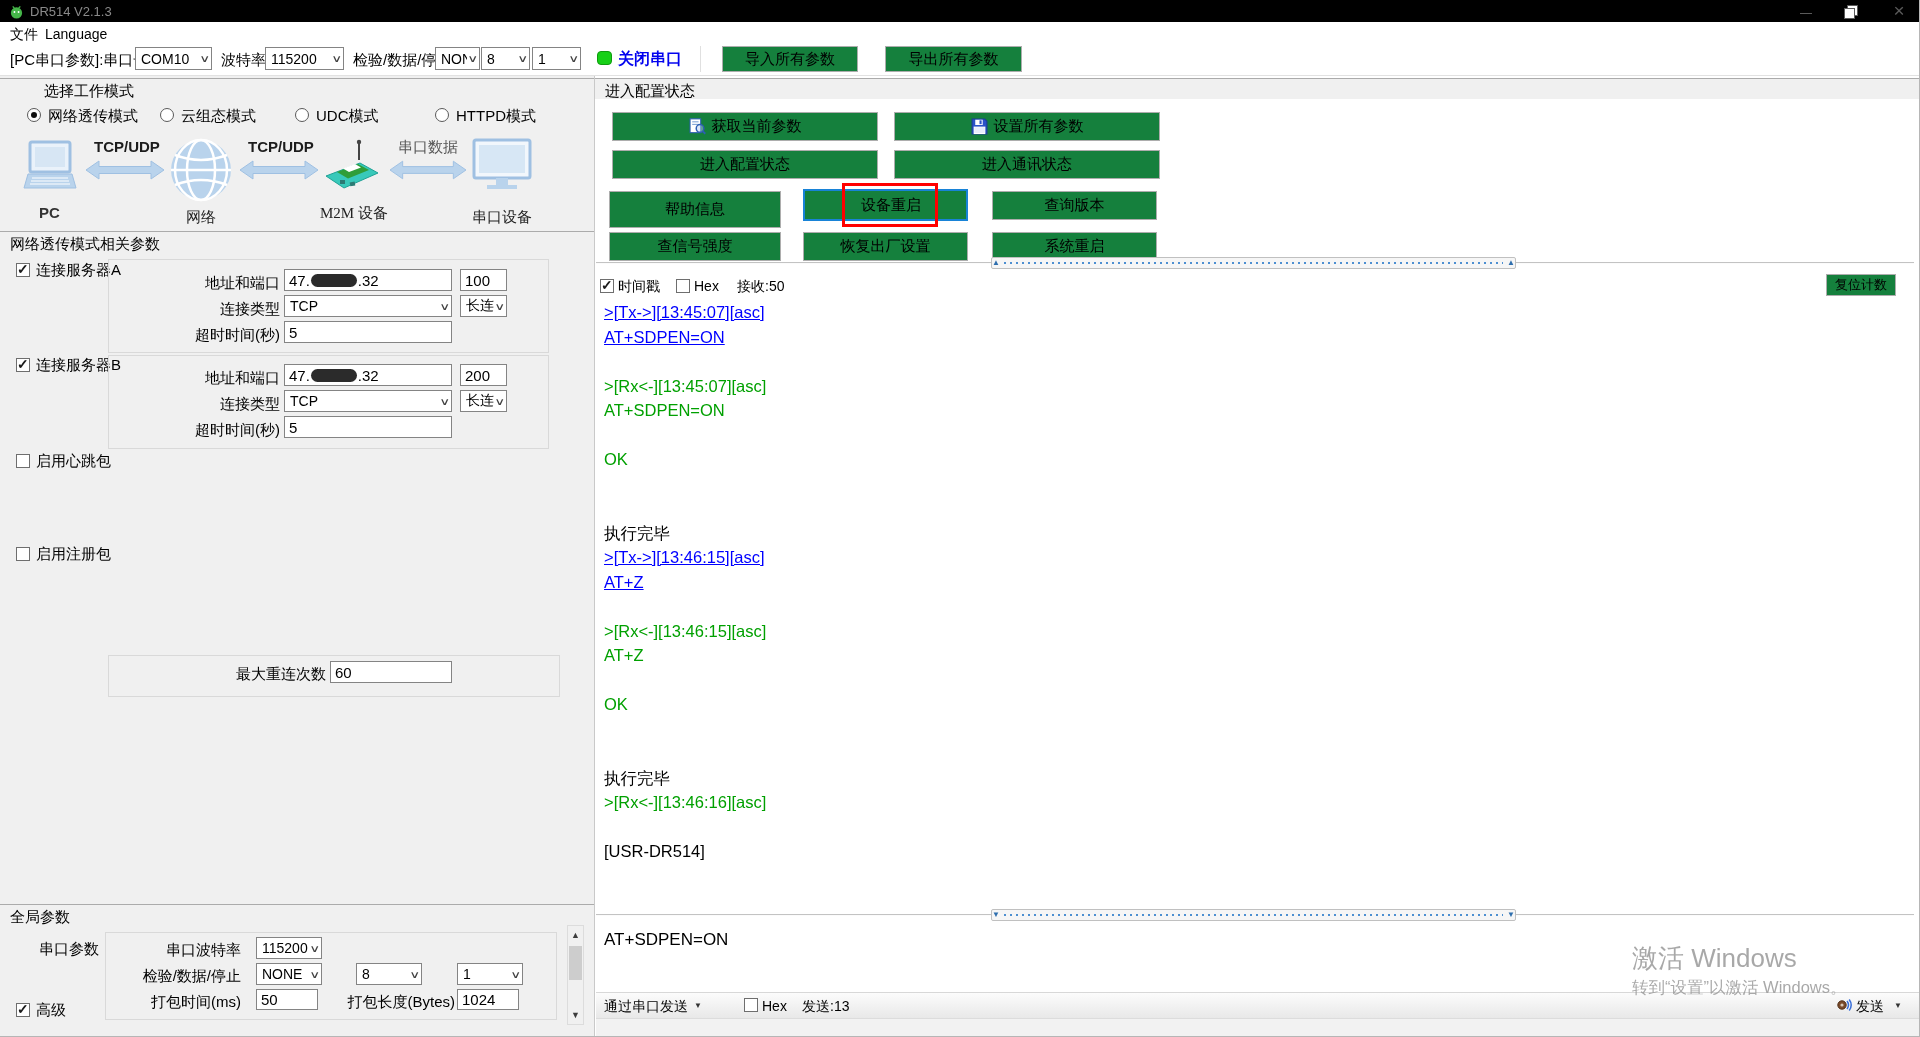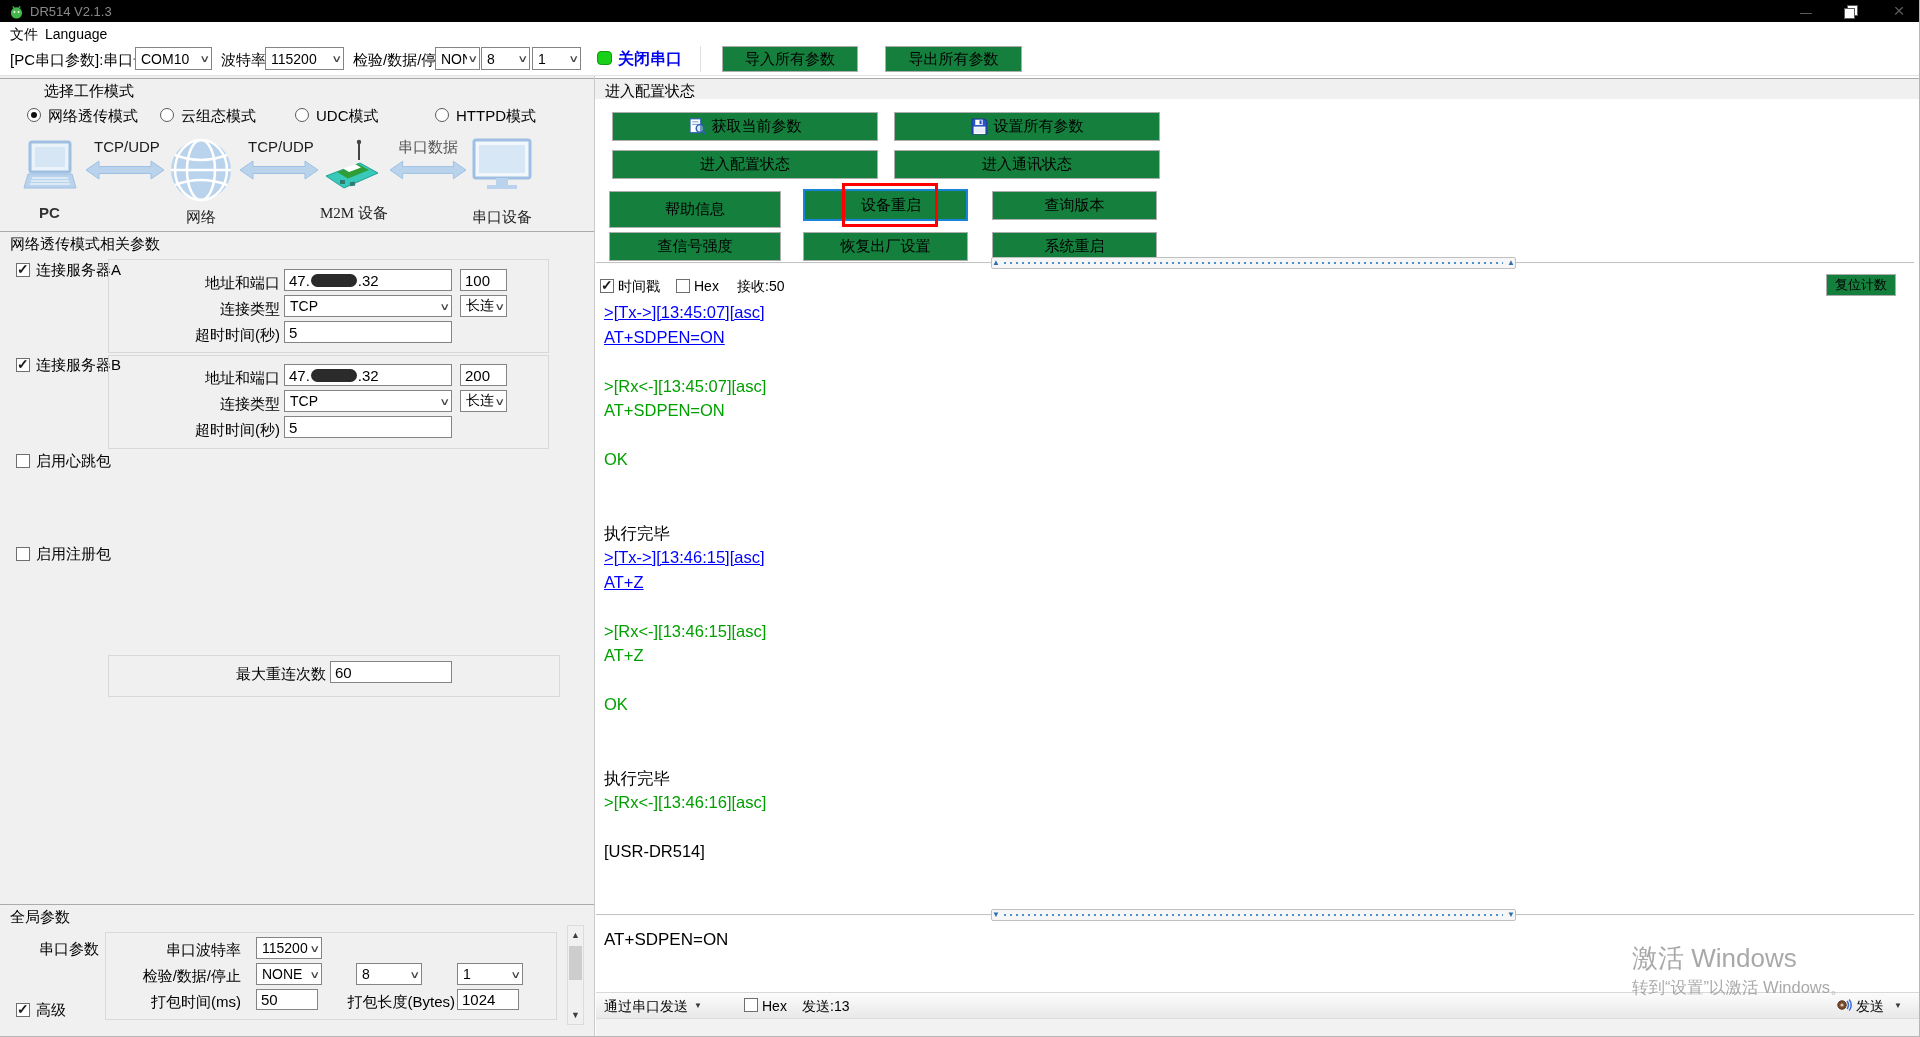--- a/index.html
+++ b/index.html
@@ -50,21 +50,21 @@
   .sb{position:absolute;background:#f0f0f0;border:1px solid #dcdcdc;box-sizing:border-box;}
   .sbarr{position:absolute;left:0;width:100%;text-align:center;font-size:9px;color:#3c3c3c;}
   .sbthumb{position:absolute;left:1px;right:1px;background:#cdcdcd;}
   
   .annot-red{position:absolute;border:3px solid var(--annot,#ff0000);background:transparent;z-index:6;}
   .sendbar{position:absolute;left:596px;top:992px;width:1324px;height:26px;
            background:linear-gradient(#fcfcfc,#e8e8e8);border-top:1px solid #d8d8d8;box-sizing:border-box;}
   .watermark{position:absolute;color:#9a9a9a;opacity:.85;z-index:9;white-space:nowrap;}
   .winctl{position:absolute;color:#5a5a5a;font-size:14px;}
   .diag-cap{position:absolute;font-family:"Liberation Serif",serif;font-size:15px;color:#222;white-space:nowrap;}
-  .link-lbl{position:absolute;font-weight:normal;font-size:15px;color:#1c1c1c;white-space:nowrap;}
+  .link-lbl{position:absolute;font-weight:bold;font-size:15px;color:#1c1c1c;white-space:nowrap;}
 </style>
 </head>
 <body>
 
 <div id="screen">
 
   <div class="abs" style="left:0;top:0;width:1920px;height:22px;background:#000000;">
     <span class="abs" style="left:9px;top:4px;width:15px;height:15px;">
       <svg width="15" height="15" viewBox="0 0 16 16">
           <line x1="4" y1="2.5" x2="6" y2="5" stroke="#45b649" stroke-width="1.4"></line>

